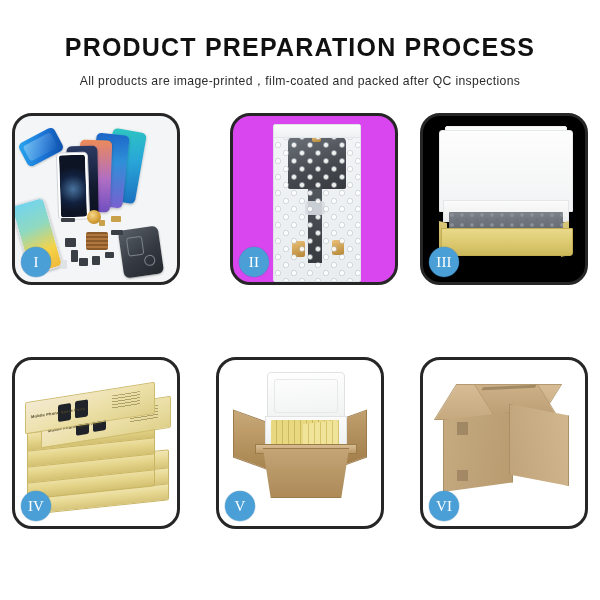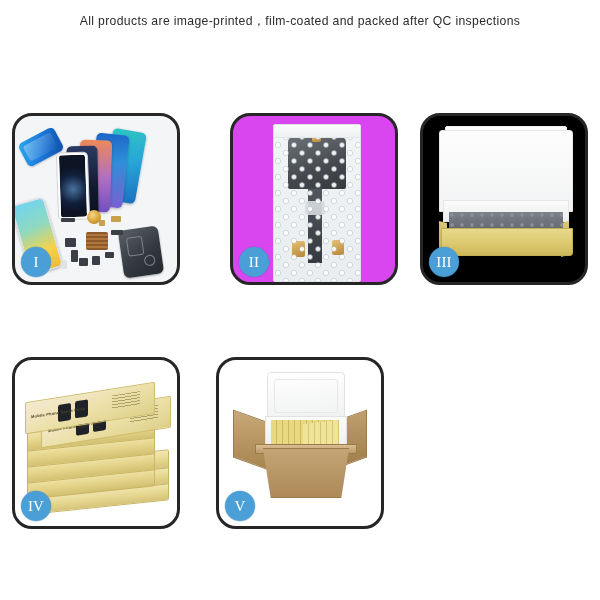--- a/index.html
+++ b/index.html
@@ -417,20 +417,21 @@
     position:absolute; left:34px; top:110px; width:11px; height:11px;
     background: rgba(150,126,92,.7);
   }
 </style>
 </head>
 <body>
 
 <div class="page">
 
   <div class="header">
+    <h1 class="title">PRODUCT PREPARATION PROCESS</h1>
     <p class="subtitle">All products are image-printed，film-coated and packed after QC inspections</p>
   </div>
 
   <div class="grid">
 
     <div class="panel p1">
       <div class="panel-photo">
         <div class="scene">
           <div class="blue-shell"></div>
           <div class="ph ph-a"></div>
@@ -529,15 +530,27 @@
         <div class="v-foamLid"></div>
         <div class="v-foamBody"></div>
         <div class="v-yellow"></div>
         <div class="v-yellow2"></div>
         <div class="v-cartonRim"></div>
         <div class="v-cartonFront"></div>
       </div>
       <div class="badge">V</div>
     </div>
 
+    <div class="panel p6">
+      <div class="panel-photo">
+        <div class="c-top"></div>
+        <div class="c-top2"></div>
+        <div class="c-seam"></div>
+        <div class="c-left"></div>
+        <div class="c-right"></div>
+        <div class="c-tape1"></div>
+        <div class="c-tape2"></div>
+      </div>
+      <div class="badge">VI</div>
+    </div>
 
   </div>
 </div>
 
 </body></html>

